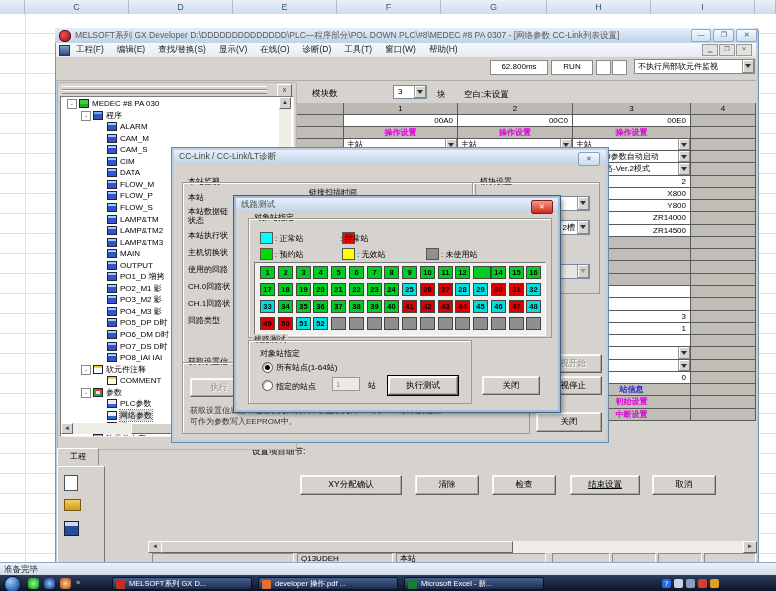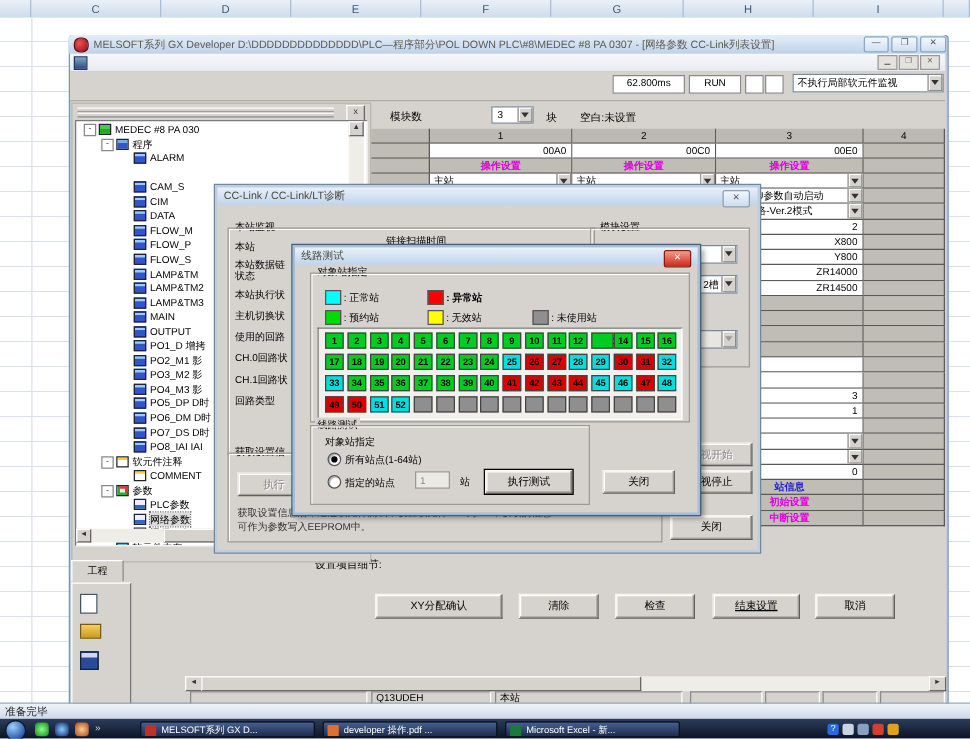--- a/index.html
+++ b/index.html
@@ -129,20 +129,21 @@
   <div class="abs" id="gx"></div>
   <div class="abs" id="gx-title">
     <div class="applogo"></div>
     <div class="t">MELSOFT系列 GX Developer D:\DDDDDDDDDDDDDD\PLC—程序部分\POL DOWN PLC\#8\MEDEC #8 PA 0307 - [网络参数 CC-Link列表设置]</div>
     <div class="capbtn">—</div>
     <div class="capbtn">❐</div>
     <div class="capbtn">✕</div>
   </div>
   <div class="abs" id="gx-menubar">
     <div class="mdiicon"></div>
+    <span id="menus"><span class="menu-item">工程(F)</span><span class="menu-item">编辑(E)</span><span class="menu-item">查找/替换(S)</span><span class="menu-item">显示(V)</span><span class="menu-item">在线(O)</span><span class="menu-item">诊断(D)</span><span class="menu-item">工具(T)</span><span class="menu-item">窗口(W)</span><span class="menu-item">帮助(H)</span></span>
     <span style="margin-left:auto;display:flex;margin-right:4px;">
       <span class="minibtn">▁</span>
       <span class="minibtn">❐</span>
       <span class="minibtn">✕</span>
     </span>
   </div>
   <div class="abs" id="gx-toolbar">
     <div class="tb-box" style="left:434px;top:3px;width:56px;height:13px;">62.800ms</div>
     <div class="tb-box" style="left:495px;top:3px;width:40px;height:13px;">RUN</div>
     <div class="tb-box" style="left:540px;top:3px;width:13px;height:13px;"></div>
@@ -266,20 +267,24 @@
       </div>
       <div class="trow" style="left: 0px; top: 13px; width: 230px;">
         <div class="expbox" style="left: 20px;">-</div>
         <div class="ticon ti-folder" style="left: 32px;"></div>
         <div style="position: absolute; left: 45px; top: 0px;">程序</div>
       </div>
       <div class="trow" style="left: 0px; top: 24px; width: 230px;">
         <div class="ticon ti-program" style="left: 46px;"></div>
         <div style="position: absolute; left: 59px; top: 0px;">ALARM</div>
       </div>
+      <div class="trow" style="left: 0px; top: 36px; width: 230px;">
+        <div class="ticon ti-program" style="left: 46px;"></div>
+        <div style="position: absolute; left: 59px; top: 0px;">CAM_M</div>
+      </div>
       <div class="trow" style="left: 0px; top: 47px; width: 230px;">
         <div class="ticon ti-program" style="left: 46px;"></div>
         <div style="position: absolute; left: 59px; top: 0px;">CAM_S</div>
       </div>
       <div class="trow" style="left: 0px; top: 59px; width: 230px;">
         <div class="ticon ti-program" style="left: 46px;"></div>
         <div style="position: absolute; left: 59px; top: 0px;">CIM</div>
       </div>
       <div class="trow" style="left: 0px; top: 70px; width: 230px;">
         <div class="ticon ti-program" style="left: 46px;"></div>
@@ -442,21 +447,21 @@
     <div class="dlg-title">
       <span>线路测试</span>
     </div>
     <div class="closebtn red" style="right:5px;top:2px;">✕</div>
     <div class="grouplab" style="left:16px;top:14px;">对象站指定</div>
     <div class="groupbox" style="left:12px;top:20px;width:302px;height:118px;"></div>
     <div id="legend">
         <div class="swatch" style="left: 24px; top: 34px; background: rgb(0, 255, 255);"></div>
         <div class="lbl" style="left: 39px; top: 35px;">: 正常站</div>
         <div class="swatch" style="left: 106px; top: 34px; background: rgb(255, 0, 0);"></div>
-        <div class="lbl" style="left: 121px; top: 35px; font-weight: bold;">: 异常站</div>
+        <div class="lbl" style="left: 104px; top: 35px;">: 异常站</div>
         <div class="swatch" style="left: 24px; top: 50px; background: rgb(0, 220, 0);"></div>
         <div class="lbl" style="left: 39px; top: 51px;">: 预约站</div>
         <div class="swatch" style="left: 106px; top: 50px; background: rgb(255, 255, 0);"></div>
         <div class="lbl" style="left: 121px; top: 51px;">: 无效站</div>
         <div class="swatch" style="left: 190px; top: 50px; background: rgb(143, 143, 143);"></div>
         <div class="lbl" style="left: 205px; top: 51px;">: 未使用站</div>
       </div>
     <div class="abs" style="left:18px;top:64px;width:290px;height:72px;background:#f2f0ec;border:1px solid;border-color:#777 #fff #fff #777;"></div>
     <div id="stations">
         <div class="stcell" style="left: 24px; top: 68px; background: rgb(0, 204, 34);">1</div>

